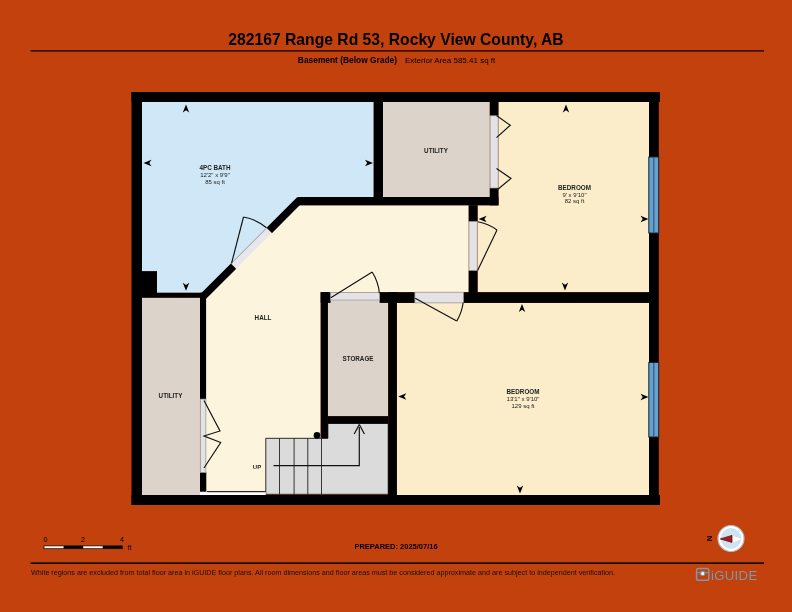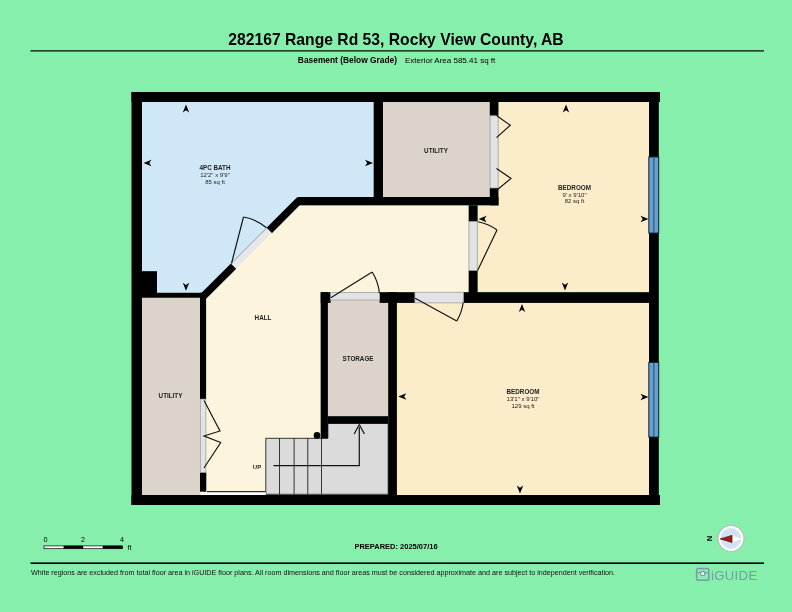--- a/index.html
+++ b/index.html
@@ -1,16 +1,16 @@
 <!DOCTYPE html>
 <html><head>
 <meta charset="utf-8">
 <style>
 html,body{margin:0;padding:0;background:#fff;}
-#page{position:relative;width:792px;height:612px;background:#86efac;overflow:hidden;
+#page{position:relative;width:792px;height:612px;background:#c2410c;overflow:hidden;
 font-family:"Liberation Sans",sans-serif;}
 svg{position:absolute;left:0;top:0;}
 </style>
 </head>
 <body>
 
 <div id="page">
 <svg width="792" height="612" viewBox="0 0 792 612">
 
   <g>

